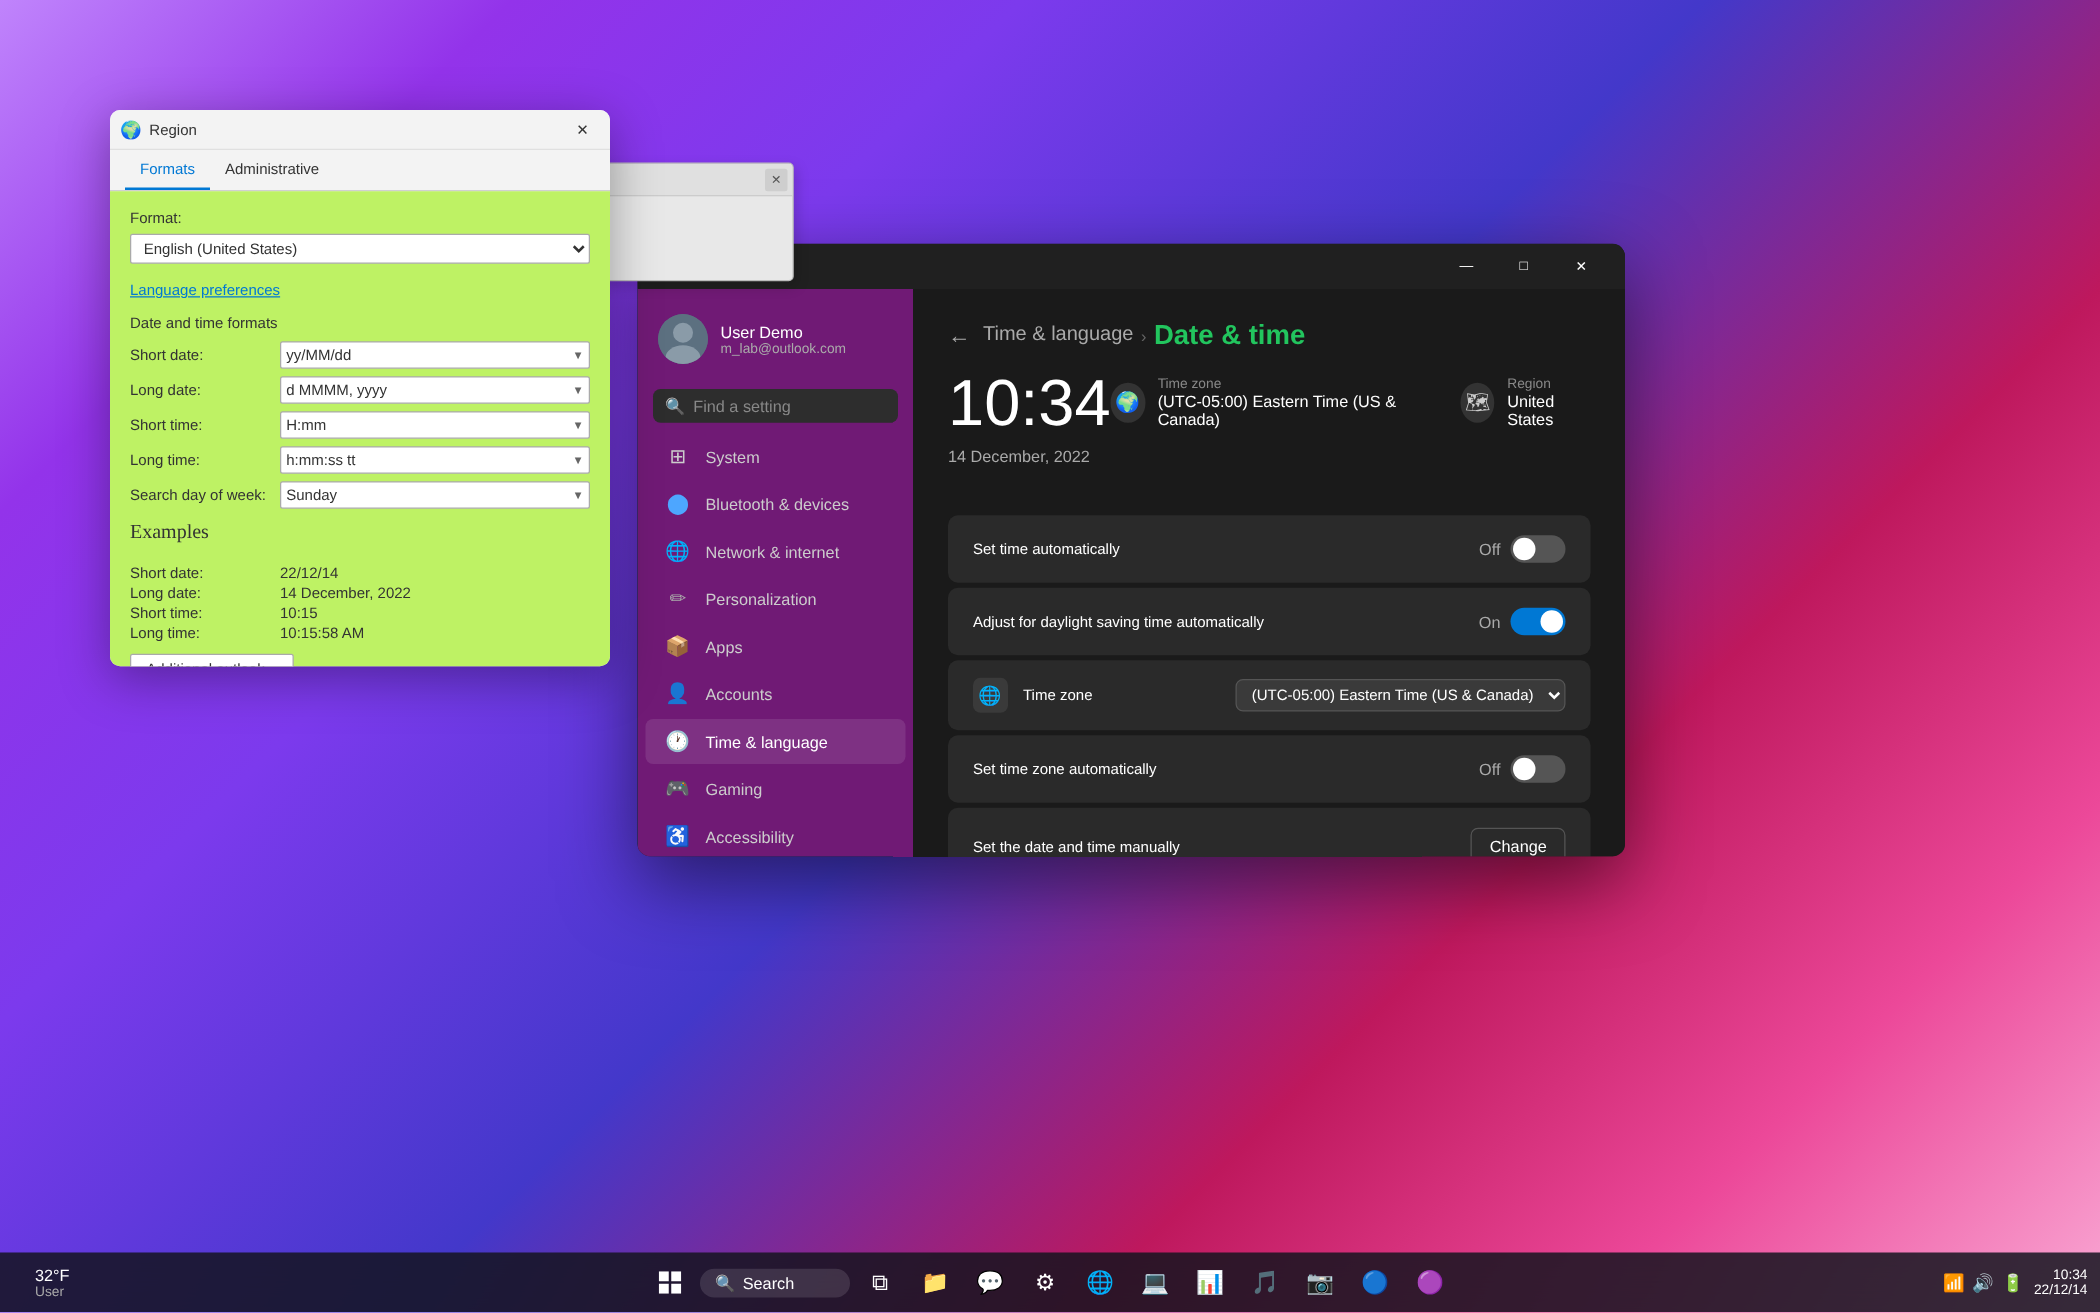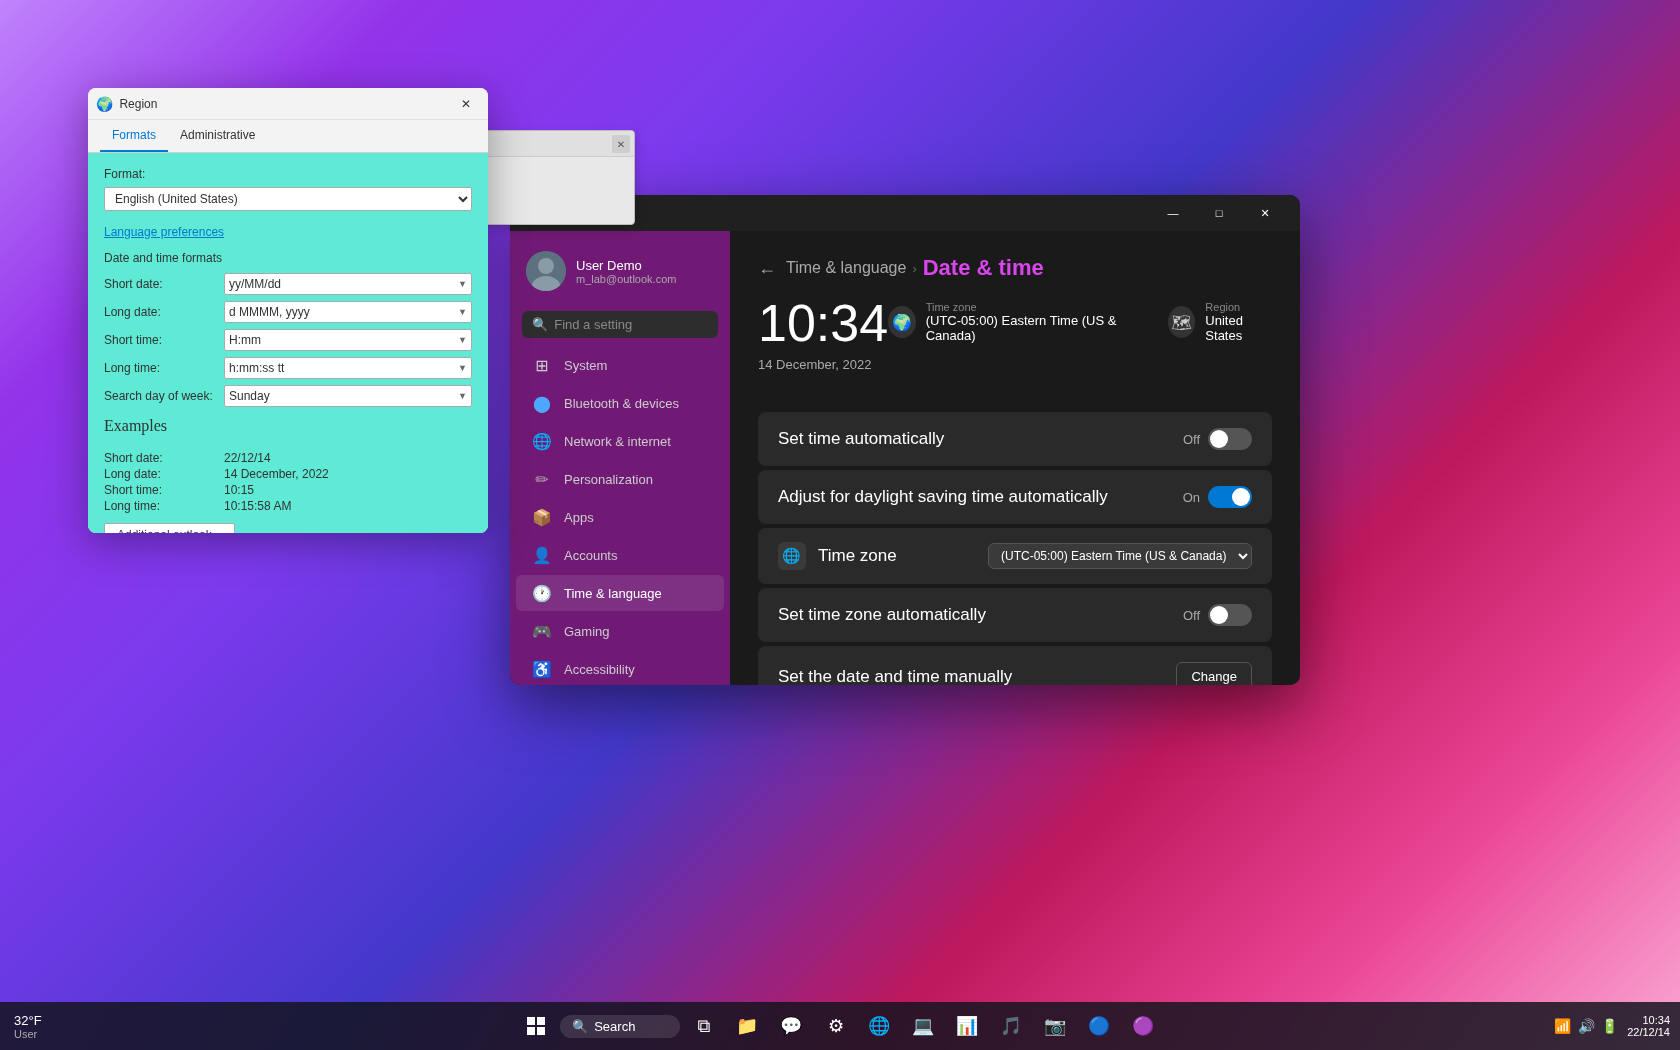--- a/index.html
+++ b/index.html
@@ -21,21 +21,21 @@
       height: 48px;
       background: rgba(20,20,30,0.85);
       backdrop-filter: blur(20px);
       display: flex;
       align-items: center;
       z-index: 9999;
     }
     .taskbar-left {
       display: flex;
       align-items: center;
-      padding-left: 10px;
+      padding-left: 24px;
       gap: 4px;
       justify-content: center;
     }
     .taskbar-center {
       position: absolute;
       left: 50%;
       transform: translateX(-50%);
       display: flex;
       align-items: center;
       gap: 4px;
@@ -220,21 +220,21 @@
       padding: 24px 28px;
     }
     .breadcrumb {
       color: #aaa;
       font-size: 13px;
       margin-bottom: 12px;
       display: flex;
       align-items: center;
       gap: 6px;
     }
-    .breadcrumb-current { color: #d946ef; font-size: 22px; font-weight: 600; }
+    .breadcrumb-current { color: #22c55e; font-size: 22px; font-weight: 600; }
     .breadcrumb-parent { color: #aaa; font-size: 16px; }
 
     .time-display {
       font-size: 52px;
       color: white;
       font-weight: 300;
       margin-bottom: 4px;
     }
     .date-display {
       color: #aaa;
@@ -265,21 +265,21 @@
       display: flex;
       align-items: center;
       padding: 16px 20px;
       background: #2a2a2a;
       border-radius: 8px;
       margin-bottom: 4px;
     }
     .setting-label {
       flex: 1;
       color: white;
-      font-size: 17px;
+      font-size: 12px;
     }
     .toggle {
       width: 44px;
       height: 22px;
       border-radius: 11px;
       position: relative;
       cursor: pointer;
     }
     .toggle.off { background: #555; }
     .toggle.on { background: #0078d4; }
@@ -386,21 +386,21 @@
       border-bottom: 2px solid transparent;
       text-align: center;
     }
     .region-tab.active {
       border-bottom: 2px solid #0078d4;
       color: #0078d4;
     }
 
     .region-content {
       padding: 14px 16px;
-      background: #5eead4;
+      background: #bef264;
     }
     .region-section-title {
       font-size: 12px;
       color: #333;
       margin-bottom: 6px;
       font-weight: 500;
     }
     .region-select-row {
       display: flex;
       align-items: center;

